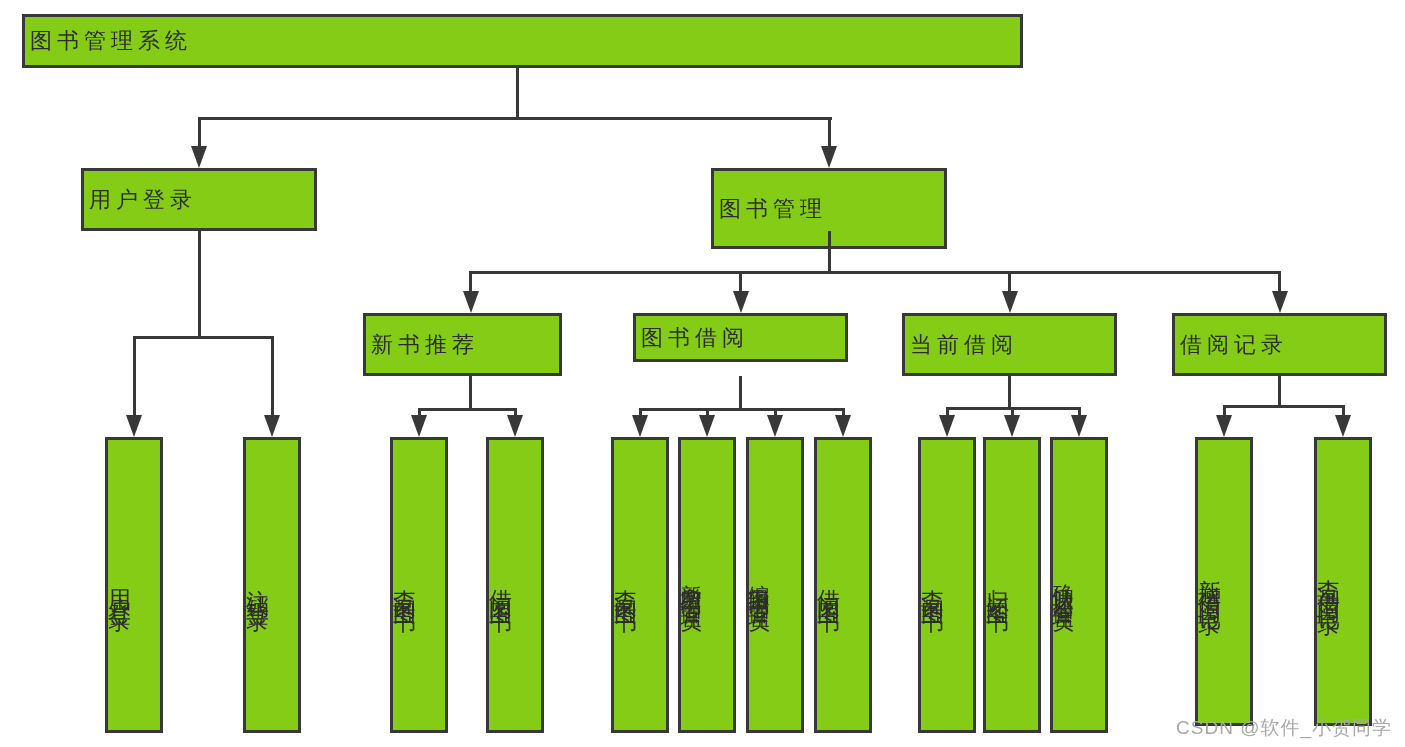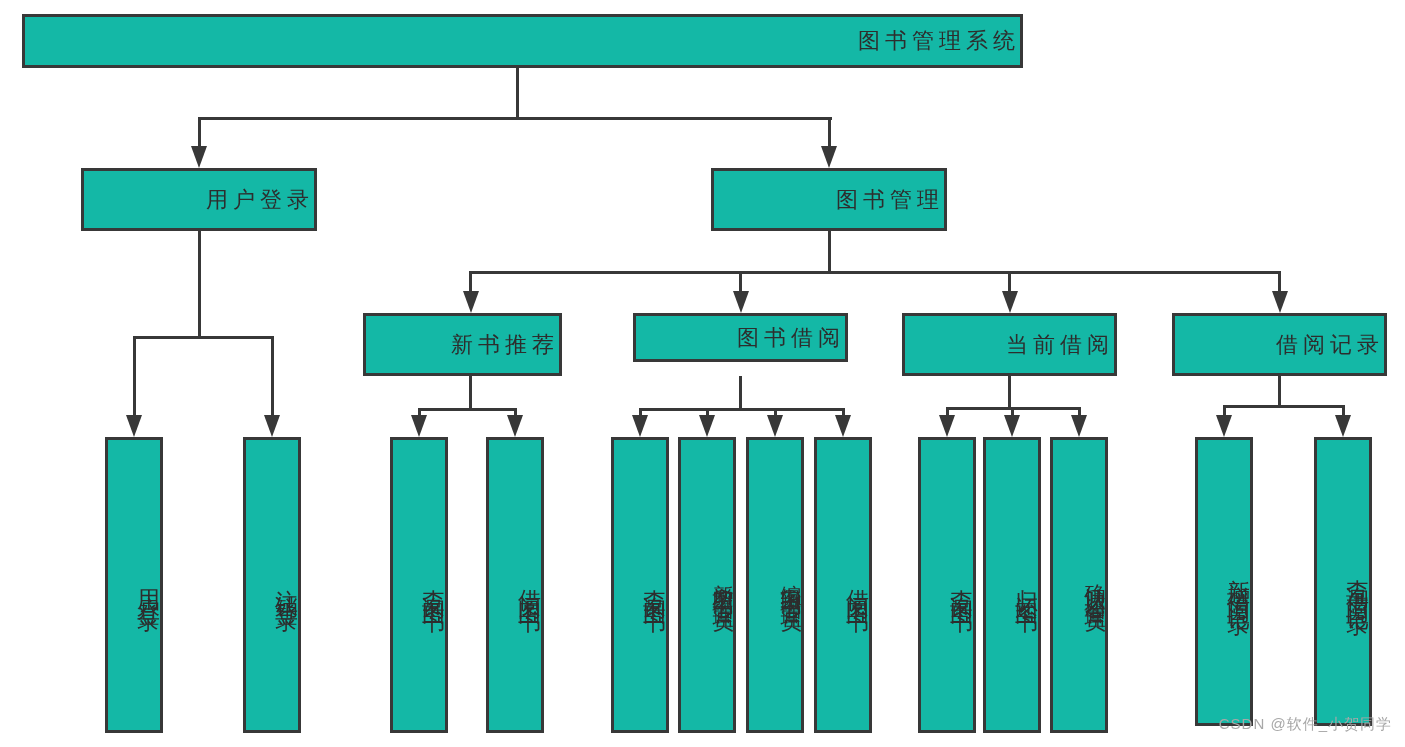--- a/index.html
+++ b/index.html
@@ -8,40 +8,39 @@
     --wm:#a8a8a8;
     --bg:#ffffff;
   }
   html,body{margin:0;padding:0;background:var(--bg);}
   .stage{
     position:relative;width:1405px;height:747px;background:var(--bg);
     font-family:"Liberation Sans","DejaVu Sans",sans-serif;overflow:hidden;
   }
   .box{
     position:absolute;box-sizing:border-box;border:3px solid var(--line);
-    background:#14b8a6;display:flex;align-items:center;justify-content:flex-end;
+    background:#84cc16;display:flex;align-items:center;justify-content:flex-start;
     color:var(--text);
-    font-family:Liberation Serif, serif;
   }
   .hlabel{font-size:22px;letter-spacing:5px;text-indent:5px;white-space:nowrap;color:var(--text);}
   .vbox{padding:6px 0;}
   .vlabel{
     writing-mode:vertical-rl;text-orientation:mixed;
     font-size:23px;letter-spacing:7px;line-height:1;color:var(--text);white-space:nowrap;
   }
   .v{position:absolute;width:3px;background:var(--line);}
   .h{position:absolute;height:3px;background:var(--line);}
   .arrow{
     position:absolute;width:0;height:0;
     border-left:8px solid transparent;border-right:8px solid transparent;
     border-top:22px solid var(--line);
   }
   .watermark{
     position:absolute;top:715px;right:13px;z-index:5;
-    font-size:15px;color:var(--wm);white-space:nowrap;letter-spacing:1px;
+    font-size:19px;color:var(--wm);white-space:nowrap;letter-spacing:1px;
   }
 </style>
 </head>
 <body>
 
 <div class="stage">
 
   <div class="box" style="left:22px;top:14px;width:1001px;height:54px;">
     <span class="hlabel">图书管理系统</span>
   </div>
@@ -49,21 +48,21 @@
   <div class="v" style="left:516px;top:68px;height:49px;"></div>
   <div class="h" style="left:197.5px;top:117px;width:634px;"></div>
   <div class="v" style="left:197.5px;top:117px;height:31px;"></div>
   <div class="arrow" style="left:191px;top:146px;"></div>
   <div class="v" style="left:827.5px;top:117px;height:31px;"></div>
   <div class="arrow" style="left:821px;top:146px;"></div>
 
   <div class="box" style="left:81px;top:168px;width:236px;height:63px;">
     <span class="hlabel">用户登录</span>
   </div>
-  <div class="box" style="left:711px;top:168px;width:236px;height:63px;">
+  <div class="box" style="left:711px;top:168px;width:236px;height:81px;">
     <span class="hlabel">图书管理</span>
   </div>
 
   <div class="v" style="left:197.5px;top:231px;height:105px;"></div>
   <div class="h" style="left:132.5px;top:336px;width:141px;"></div>
   <div class="v" style="left:132.5px;top:336px;height:81px;"></div>
   <div class="arrow" style="left:126px;top:415px;"></div>
   <div class="v" style="left:270.5px;top:336px;height:81px;"></div>
   <div class="arrow" style="left:264px;top:415px;"></div>
 

